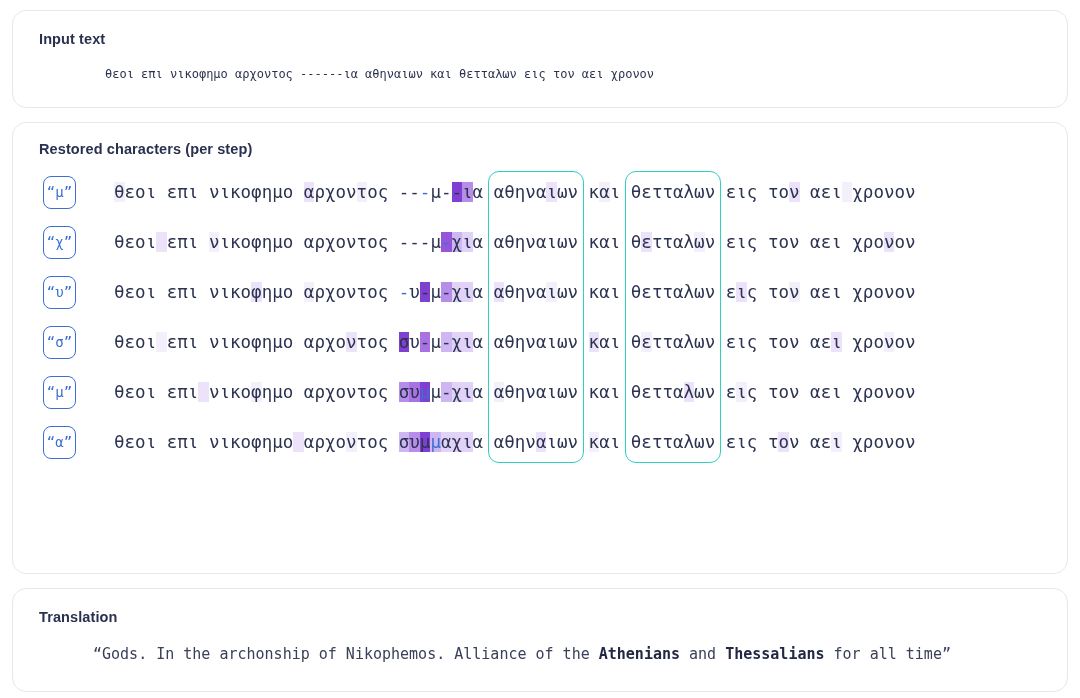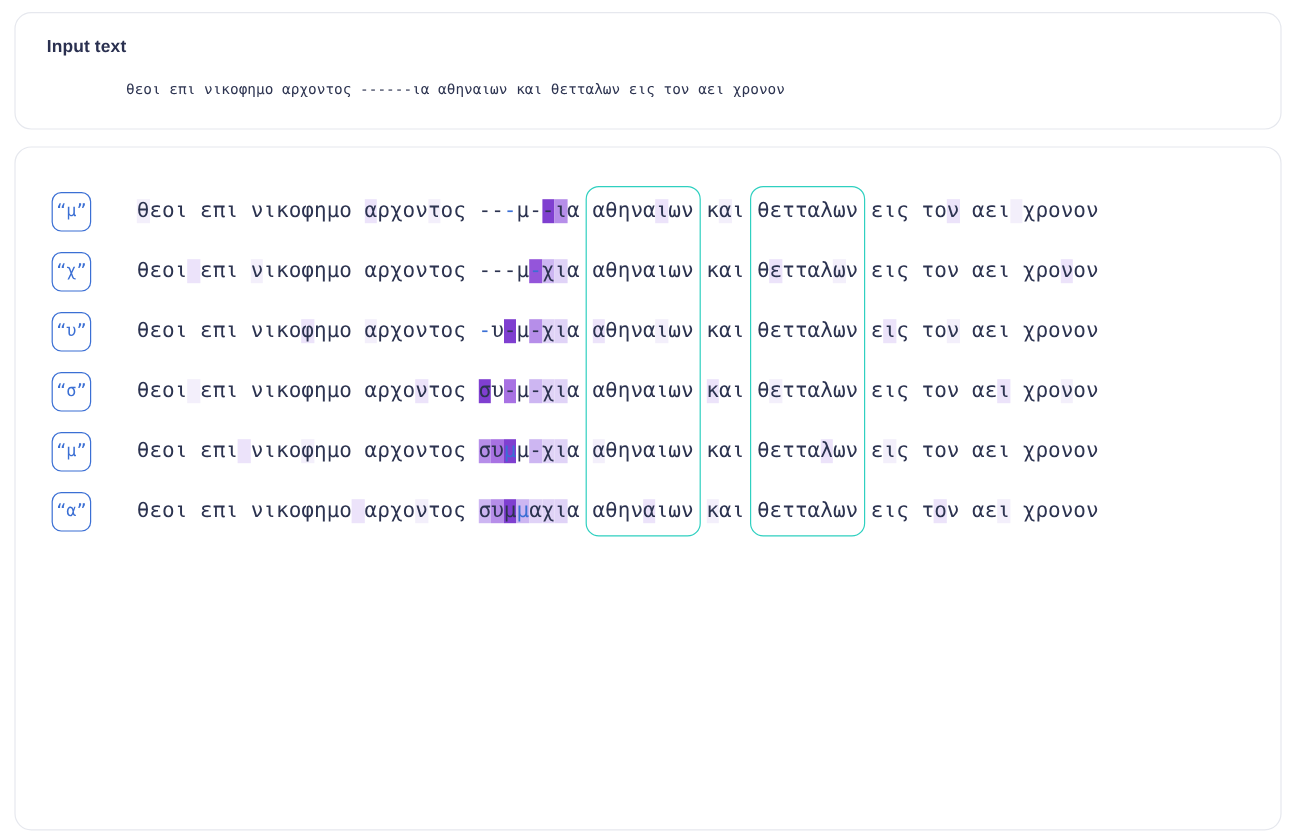--- a/index.html
+++ b/index.html
@@ -130,20 +130,21 @@
 <body>
 
 <div class="page">
 
   <div class="card" id="card-input">
     <div class="card-title">Input text</div>
     <div class="mono-line">θεοι επι νικοφημο αρχοντος ------ια αθηναιων και θετταλων εις τον αει χρονον</div>
   </div>
 
   <div class="card" id="card-restored">
+    <div class="card-title">Restored characters (per step)</div>
     <div class="steps" id="steps-container">
         <div class="step-row">
           <div class="badge">“μ”</div>
           <div class="step-text"><span class="ch h1">θ</span><span class="ch">ε</span><span class="ch">ο</span><span class="ch">ι</span><span class="ch"> </span><span class="ch">ε</span><span class="ch">π</span><span class="ch">ι</span><span class="ch"> </span><span class="ch">ν</span><span class="ch">ι</span><span class="ch">κ</span><span class="ch">ο</span><span class="ch">φ</span><span class="ch">η</span><span class="ch">μ</span><span class="ch">ο</span><span class="ch"> </span><span class="ch h2">α</span><span class="ch">ρ</span><span class="ch">χ</span><span class="ch">ο</span><span class="ch">ν</span><span class="ch h1">τ</span><span class="ch">ο</span><span class="ch">ς</span><span class="ch h0"> </span><span class="ch h0">-</span><span class="ch h0">-</span><span class="ch h0 newch">-</span><span class="ch h0">μ</span><span class="ch h0">-</span><span class="ch h8">-</span><span class="ch h5">ι</span><span class="ch">α</span><span class="ch"> </span><span class="ch">α</span><span class="ch">θ</span><span class="ch">η</span><span class="ch">ν</span><span class="ch">α</span><span class="ch h2">ι</span><span class="ch">ω</span><span class="ch">ν</span><span class="ch"> </span><span class="ch">κ</span><span class="ch h1">α</span><span class="ch">ι</span><span class="ch"> </span><span class="ch">θ</span><span class="ch">ε</span><span class="ch">τ</span><span class="ch">τ</span><span class="ch">α</span><span class="ch">λ</span><span class="ch">ω</span><span class="ch">ν</span><span class="ch"> </span><span class="ch">ε</span><span class="ch">ι</span><span class="ch">ς</span><span class="ch"> </span><span class="ch">τ</span><span class="ch">ο</span><span class="ch h2">ν</span><span class="ch"> </span><span class="ch">α</span><span class="ch">ε</span><span class="ch">ι</span><span class="ch h1"> </span><span class="ch">χ</span><span class="ch">ρ</span><span class="ch">ο</span><span class="ch">ν</span><span class="ch">ο</span><span class="ch">ν</span></div>
         </div>
         <div class="step-row">
           <div class="badge">“χ”</div>
           <div class="step-text"><span class="ch">θ</span><span class="ch">ε</span><span class="ch">ο</span><span class="ch">ι</span><span class="ch h2"> </span><span class="ch">ε</span><span class="ch">π</span><span class="ch">ι</span><span class="ch"> </span><span class="ch h1">ν</span><span class="ch">ι</span><span class="ch">κ</span><span class="ch">ο</span><span class="ch">φ</span><span class="ch">η</span><span class="ch">μ</span><span class="ch">ο</span><span class="ch"> </span><span class="ch">α</span><span class="ch">ρ</span><span class="ch">χ</span><span class="ch">ο</span><span class="ch">ν</span><span class="ch">τ</span><span class="ch">ο</span><span class="ch">ς</span><span class="ch h0"> </span><span class="ch h0">-</span><span class="ch h0">-</span><span class="ch h0">-</span><span class="ch h0">μ</span><span class="ch h7 newch">-</span><span class="ch h4">χ</span><span class="ch h3">ι</span><span class="ch">α</span><span class="ch"> </span><span class="ch">α</span><span class="ch">θ</span><span class="ch">η</span><span class="ch">ν</span><span class="ch">α</span><span class="ch">ι</span><span class="ch">ω</span><span class="ch">ν</span><span class="ch"> </span><span class="ch">κ</span><span class="ch">α</span><span class="ch">ι</span><span class="ch"> </span><span class="ch">θ</span><span class="ch h2">ε</span><span class="ch">τ</span><span class="ch">τ</span><span class="ch">α</span><span class="ch">λ</span><span class="ch h1">ω</span><span class="ch">ν</span><span class="ch"> </span><span class="ch">ε</span><span class="ch">ι</span><span class="ch">ς</span><span class="ch"> </span><span class="ch">τ</span><span class="ch">ο</span><span class="ch">ν</span><span class="ch"> </span><span class="ch">α</span><span class="ch">ε</span><span class="ch">ι</span><span class="ch"> </span><span class="ch">χ</span><span class="ch">ρ</span><span class="ch">ο</span><span class="ch h2">ν</span><span class="ch">ο</span><span class="ch">ν</span></div>
         </div>
         <div class="step-row">
@@ -160,14 +161,18 @@
         </div>
         <div class="step-row">
           <div class="badge">“α”</div>
           <div class="step-text"><span class="ch">θ</span><span class="ch">ε</span><span class="ch">ο</span><span class="ch">ι</span><span class="ch"> </span><span class="ch">ε</span><span class="ch">π</span><span class="ch">ι</span><span class="ch"> </span><span class="ch">ν</span><span class="ch">ι</span><span class="ch">κ</span><span class="ch">ο</span><span class="ch">φ</span><span class="ch">η</span><span class="ch">μ</span><span class="ch">ο</span><span class="ch h2"> </span><span class="ch">α</span><span class="ch">ρ</span><span class="ch">χ</span><span class="ch">ο</span><span class="ch h1">ν</span><span class="ch">τ</span><span class="ch">ο</span><span class="ch">ς</span><span class="ch h0"> </span><span class="ch h4">σ</span><span class="ch h5">υ</span><span class="ch h8">μ</span><span class="ch h4 newch">μ</span><span class="ch h3">α</span><span class="ch h3">χ</span><span class="ch h3">ι</span><span class="ch">α</span><span class="ch"> </span><span class="ch">α</span><span class="ch">θ</span><span class="ch">η</span><span class="ch">ν</span><span class="ch h2">α</span><span class="ch">ι</span><span class="ch">ω</span><span class="ch">ν</span><span class="ch"> </span><span class="ch h1">κ</span><span class="ch">α</span><span class="ch">ι</span><span class="ch"> </span><span class="ch">θ</span><span class="ch">ε</span><span class="ch">τ</span><span class="ch">τ</span><span class="ch">α</span><span class="ch">λ</span><span class="ch">ω</span><span class="ch">ν</span><span class="ch"> </span><span class="ch">ε</span><span class="ch">ι</span><span class="ch">ς</span><span class="ch"> </span><span class="ch">τ</span><span class="ch h2">ο</span><span class="ch">ν</span><span class="ch"> </span><span class="ch">α</span><span class="ch">ε</span><span class="ch h1">ι</span><span class="ch"> </span><span class="ch">χ</span><span class="ch">ρ</span><span class="ch">ο</span><span class="ch">ν</span><span class="ch">ο</span><span class="ch">ν</span></div>
         </div>
         <div class="teal-box" style="left: 450.688px; top: 4px; width: 96.375px; height: 292px;"></div>
         <div class="teal-box" style="left: 587.797px; top: 4px; width: 96.375px; height: 292px;"></div>
       </div>
   </div>
 
+  <div class="card" id="card-translation">
+    <div class="card-title">Translation</div>
+    <div class="mono-line" id="translation-line"><span>“Gods. In the archonship of Nikophemos. Alliance of the </span><span class="bold">Athenians</span><span> and </span><span class="bold">Thessalians</span><span> for all time”</span></div>
+  </div>
 
 </div>
 
 </body></html>

